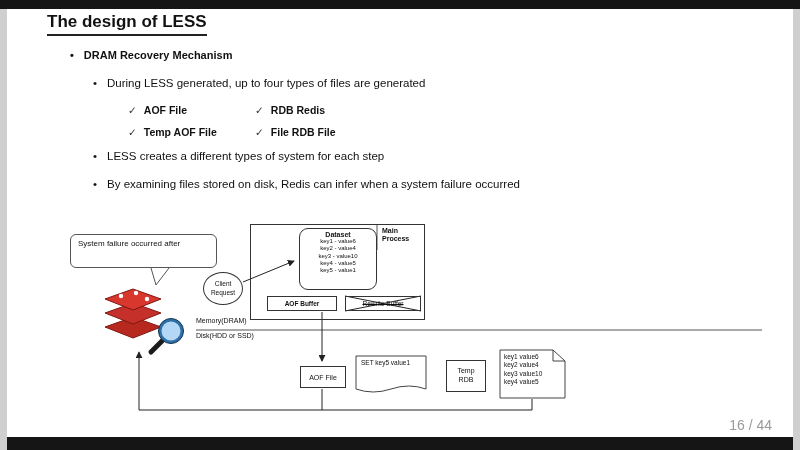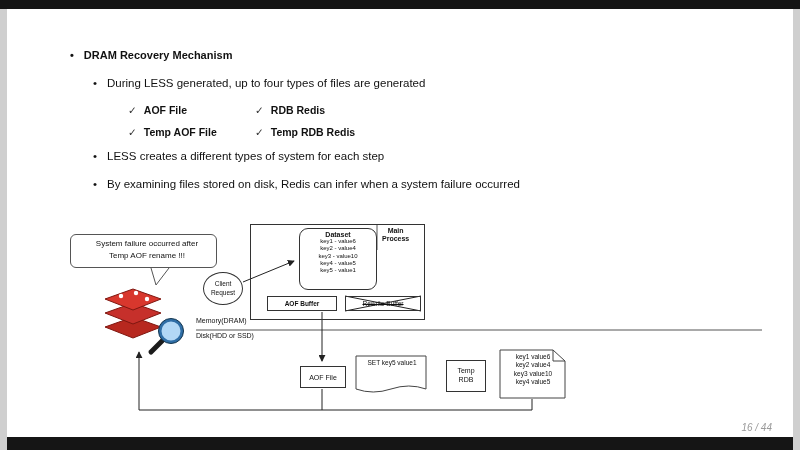--- a/index.html
+++ b/index.html
@@ -5,38 +5,38 @@
   * { margin:0; padding:0; box-sizing:border-box; }
   html,body { background:#ffffff; }
   body { font-family:"Liberation Sans", sans-serif; color:#111; }
   .slide { position:relative; width:800px; height:450px; background:#fff; overflow:hidden; }
 
   
   .bar-top { position:absolute; top:0; left:0; width:100%; height:9px; background:#151515; }
   .edge { position:absolute; top:9px; bottom:0; width:7px; background:#cfcfcf; }
   .edge-left { left:0; } .edge-right { right:0; }
   .bar-bottom { position:absolute; bottom:0; left:7px; right:7px; height:13px; background:#151515; }
-  .page-num { position:absolute; right:28px; bottom:17px; font-size:10px; color:#9a9a9a;font-style:italic; }
+  .page-num { position:absolute; right:28px; bottom:17px; font-size:14px; color:#9a9a9a; }
 
   
   .title { position:absolute; left:47px; top:12px; font-size:17px; font-weight:bold; }
   .title .t { display:inline-block; border-bottom:2px solid #222; padding-bottom:2px; }
   .li { position:absolute; display:flex; gap:10px; white-space:nowrap; }
   .li-heading { left:70px; top:49px; font-size:11px; font-weight:bold; }
   .li-1 { left:93px; top:77px; font-size:11.5px; }
   .li-2 { left:93px; top:150px; font-size:11.5px; }
   .li-3 { left:93px; top:178px; font-size:11.5px; }
   .check-item { position:absolute; font-size:10.5px; font-weight:bold; display:flex; gap:7px; white-space:nowrap; }
   .check-item .check { font-weight:normal; color:#333; }
   .ci-0 { left:128px; top:104px; } .ci-1 { left:255px; top:104px; }
   .ci-2 { left:128px; top:126px; } .ci-3 { left:255px; top:126px; }
 
   
   svg.overlay { position:absolute; left:0; top:0; }
-  .d { position:absolute;text-align:center; }
+  .d { position:absolute; }
   .bubble { left:70px; top:234px; width:147px; height:34px; border:1px solid #555; border-radius:6px;
             font-size:8px; line-height:1.45; padding:3px 0 0 7px; background:#fff; }
   .client { left:203px; top:272px; width:40px; height:33px; border:1px solid #333; border-radius:50%;
             font-size:6.5px; line-height:1.25; display:flex; flex-direction:column; align-items:center; justify-content:center; background:#fff; text-align:center; }
   .mainbox { left:250px; top:224px; width:175px; height:96px; border:1px solid #333; }
   .mainlabel { left:382px; top:227px; font-size:7px; font-weight:bold; line-height:1.2; }
   .dataset { left:299px; top:228px; width:78px; height:62px; border:1px solid #333; border-radius:9px;
              background:#fff; font-size:6px; text-align:center; padding-top:2px; }
   .dataset .dlabel { font-weight:bold; font-size:7px; }
   .dataset .dkeys div { line-height:1.22; }
@@ -57,20 +57,23 @@
 <body>
 
 <div class="slide">
 
   <div class="bar-top"></div>
   <div class="edge edge-left"></div>
   <div class="edge edge-right"></div>
   <div class="bar-bottom"></div>
   <div class="page-num">16 / 44</div>
 
+  <div class="title">
+    <span class="t">The design of LESS</span>
+  </div>
 
   <div class="li li-heading">
     <span>•</span>
     <span>DRAM Recovery Mechanism</span>
   </div>
   <div class="li li-1">
     <span>•</span>
     <span>During LESS generated, up to four types of files are generated</span>
   </div>
   <div class="check-item ci-0">
@@ -80,21 +83,21 @@
   <div class="check-item ci-1">
     <span class="check">✓</span>
     <span>RDB Redis</span>
   </div>
   <div class="check-item ci-2">
     <span class="check">✓</span>
     <span>Temp AOF File</span>
   </div>
   <div class="check-item ci-3">
     <span class="check">✓</span>
-    <span>Temp RDB Redis</span>
+    <span>File RDB File</span>
   </div>
   <div class="li li-2">
     <span>•</span>
     <span>LESS creates a different types of system for each step</span>
   </div>
   <div class="li li-3">
     <span>•</span>
     <span>By examining files stored on disk, Redis can infer when a system failure occurred</span>
   </div>
 
@@ -136,21 +139,20 @@
     <polyline points="322,389 322,410 139,410 139,352" fill="none" stroke="#222" stroke-width="1" marker-end="url(#arr)"></polyline>
     <polyline points="532,399 532,410 322,410" fill="none" stroke="#222" stroke-width="1"></polyline>
 
     <path d="M356,356 L426,356 L426,389 Q409,383 391,389 Q373,395 356,389 Z" fill="#fff" stroke="#444" stroke-width="1"></path>
     <path d="M500,350 L553,350 L565,361 L565,398 L500,398 Z" fill="#fff" stroke="#444" stroke-width="1"></path>
     <path d="M553,350 L553,361 L565,361" fill="none" stroke="#444" stroke-width="1"></path>
   </svg>
 
   <div class="d bubble">
     <div>System failure occurred after</div>
-    <div>Temp AOF rename !!!</div>
   </div>
 
   <div class="d client">
     <div>Client</div>
     <div>Request</div>
   </div>
 
   <div class="d mainbox"></div>
   <div class="d mainlabel">
     <div>Main</div>

